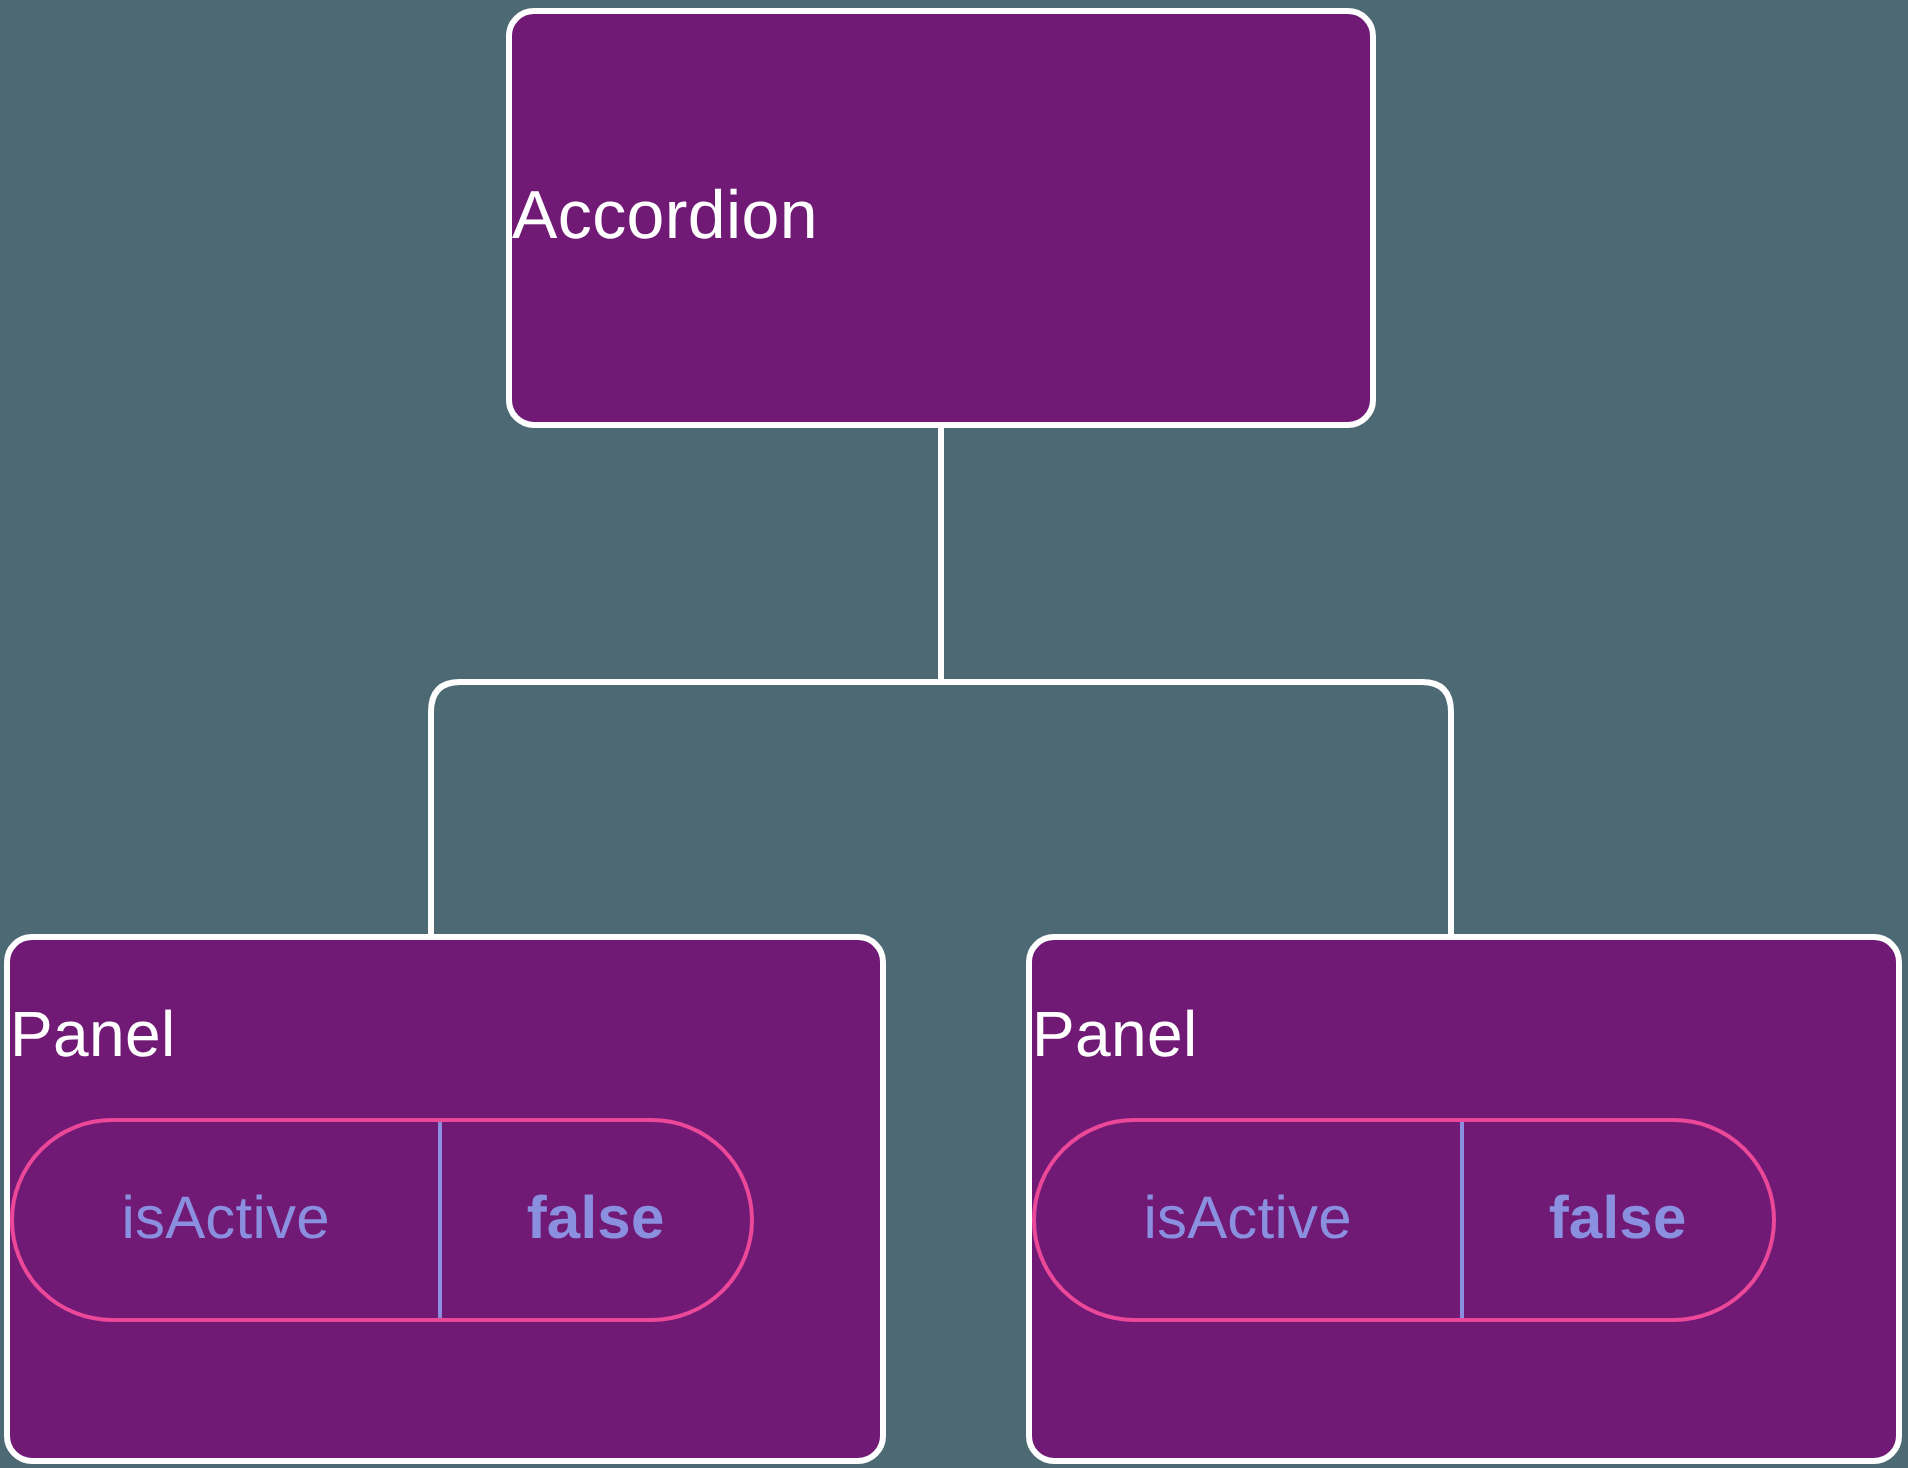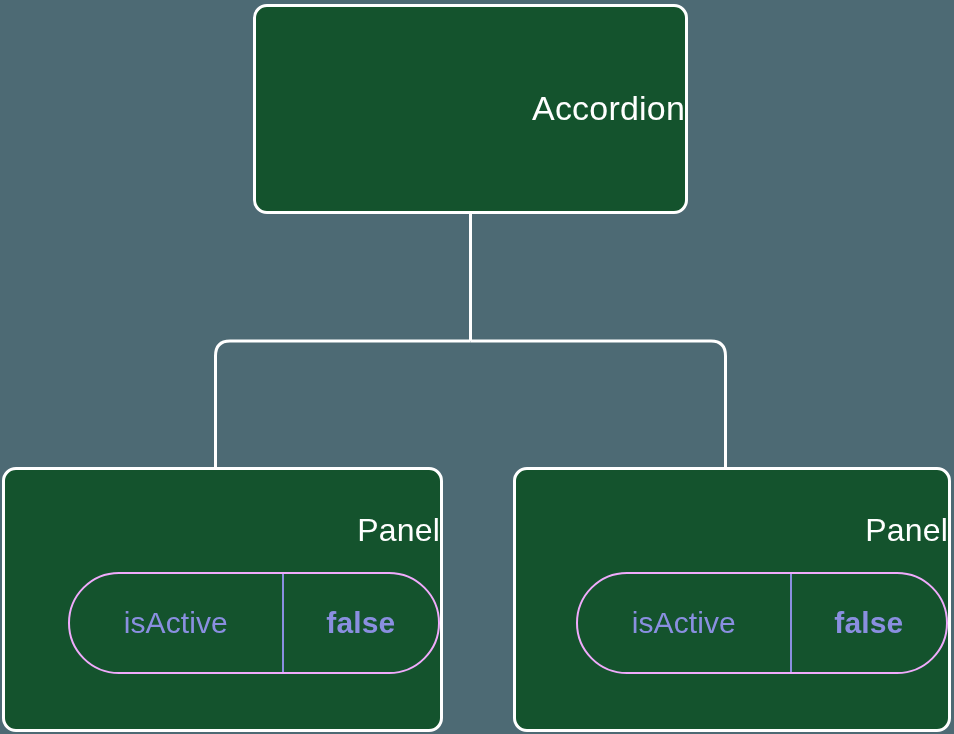--- a/index.html
+++ b/index.html
@@ -29,26 +29,26 @@
     top: 0;
     width: 954px;
     height: 734px;
     pointer-events: none;
   }
 
   
   .node {
     position: absolute;
     box-sizing: border-box;
-    background: #14532d;
+    background: #701a75;
     border: 3px solid #ffffff;
     border-radius: 14px;
     display: flex;
     flex-direction: column;
-    align-items: flex-end;
+    align-items: flex-start;
   }
 
   
   #node-accordion {
     left: 253px;
     top: 4px;
     width: 435px;
     height: 210px;
     justify-content: center;
   }
@@ -61,42 +61,42 @@
     letter-spacing: 0.2px;
     text-align: center;
     white-space: nowrap;
   }
 
   
   .node-panel {
     top: 467px;
     height: 265px;
     justify-content: flex-start;
-    padding-top: 43px;
+    padding-top: 30px;
   }
   #node-panel-0 {
     left: 2px;
     width: 441px;
   }
   #node-panel-1 {
     left: 513px;
     width: 438px;
   }
 
   .node-panel .node-title {
     font-size: 32px;
   }
 
   
   .state-pill {
     box-sizing: border-box;
     margin-top: 24px;
     height: 102px;
     width: 372px;
-    border: 2px solid #f0abfc;
+    border: 2px solid #ec4899;
     border-radius: 51px;
     display: flex;
     align-items: stretch;
     overflow: hidden;
   }
   .pill-key,
   .pill-value {
     display: flex;
     align-items: center;
     justify-content: center;

